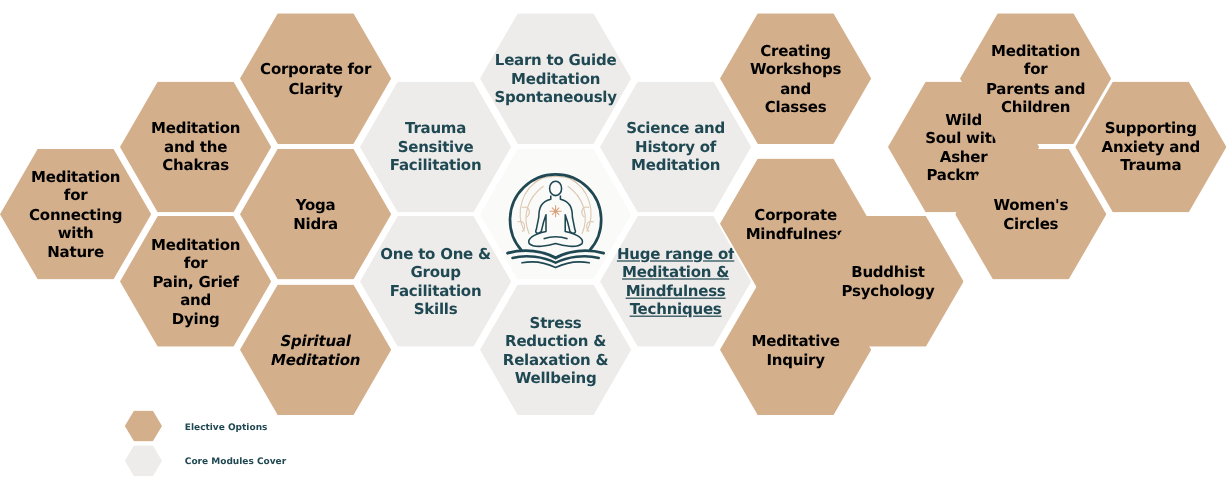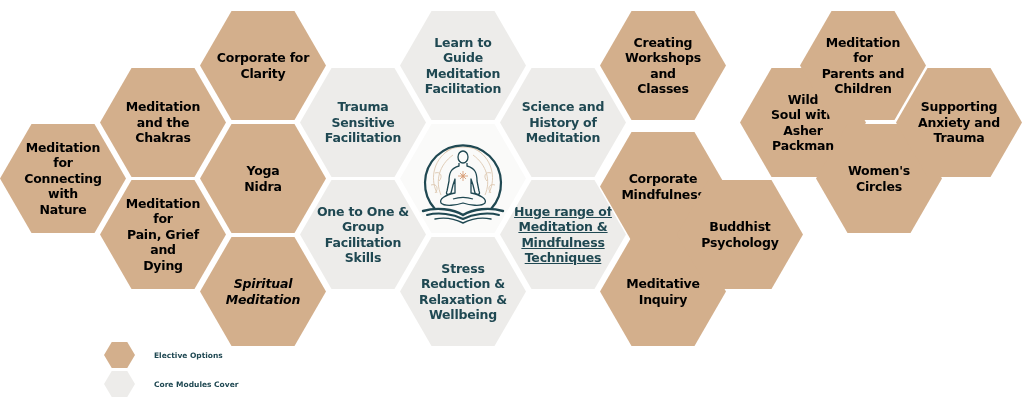--- a/index.html
+++ b/index.html
@@ -58,21 +58,21 @@
 </div>
 <div class="hex core" style="left:300px; top:180px;">
   <span class="hex-label">One to One &amp;
 Group
 Facilitation
 Skills</span>
 </div>
 <div class="hex core" style="left:400px; top:11px;">
   <span class="hex-label">Learn to Guide
 Meditation
-Facilitation</span>
+Spontaneously</span>
 </div>
 <div class="hex logo" style="left:400px; top:124px;">
   <svg class="logo-svg" viewBox="0 0 96 92">
 
     <g fill="none" stroke="#DCC7B0" stroke-width="0.9">
       <path d="M22 60 C14 44 20 24 36 16"></path>
       <path d="M26 62 C20 48 24 32 38 22"></path>
       <path d="M74 60 C82 44 76 24 60 16"></path>
       <path d="M70 62 C76 48 72 32 58 22"></path>
       <path d="M30 20 C36 12 60 12 66 20"></path>
@@ -144,21 +144,21 @@
 </div>
 <div class="hex elective" style="left:677px; top:180px;">
   <span class="hex-label">Buddhist
 Psychology</span>
 </div>
 <div class="hex elective" style="left:800px; top:11px;">
   <span class="hex-label">Meditation for
 Parents and
 Children</span>
 </div>
-<div class="hex elective" style="left:816px; top:124px;text-align:center;">
+<div class="hex elective" style="left:796px; top:124px;text-align:center;">
   <span class="hex-label">Women's
 Circles</span>
 </div>
 <div class="hex elective" style="left:896px; top:68px;">
   <span class="hex-label">Supporting
 Anxiety and
 Trauma</span>
 </div>
 
 <div class="legend-row" style="top:342px;">

